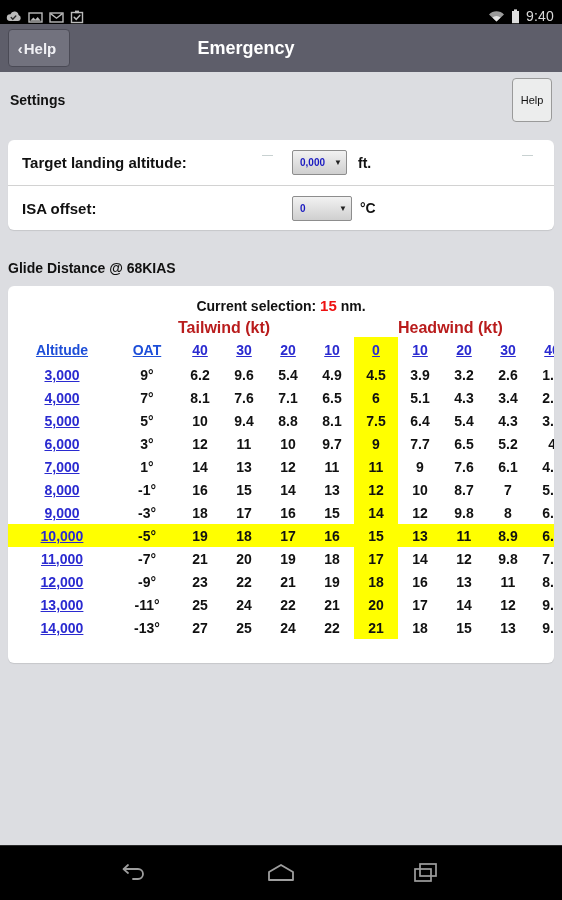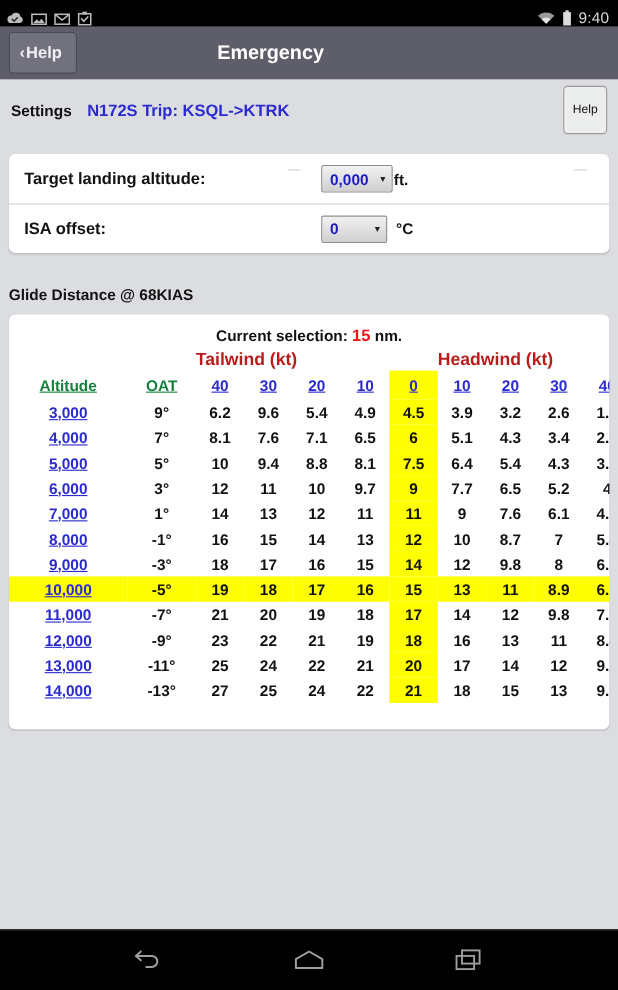--- a/index.html
+++ b/index.html
@@ -73,21 +73,21 @@
   .faint-dash {
     position: absolute; color: #b9c4c4; font-size: 11px; top: 8px;
   }
   .dd {
     position: absolute; left: 284px;
     background: linear-gradient(#f2f2f2, #cfcfcf);
     border: 1px solid #8d8d8d; border-radius: 2px;
     height: 25px; display: flex; align-items: center;
     padding: 0 4px 0 7px; cursor: pointer;
   }
-  .dd-val { font-size: 14px; font-weight: bold; color: #1a1ac0; }
+  .dd-val { font-size: 10px; font-weight: bold; color: #1a1ac0; }
   .dd-arrow { font-size: 8px; color: #222; margin-left: 9px; }
   .unit { position: absolute; font-size: 14px; font-weight: bold; color: #111; }
 
   .section-title {
     font-size: 14px; font-weight: bold; color: #111;
     padding: 18px 0 10px 8px;
   }
 
   
   .table-card {
@@ -108,21 +108,21 @@
 
   tr.windrow td { height: 22px; text-align: left; font-size: 16px; font-weight: bold; color: #b91c1c; vertical-align: bottom; }
   .wind-tail { text-align: center; }
   .wind-head { text-align: center; }
 
   tr.hdr td {
     height: 26px; text-align: center; vertical-align: middle;
     font-size: 14px; font-weight: bold; color: #2a2ad0;
   }
   tr.hdr td span.u { text-decoration: underline; cursor: pointer; }
-  tr.hdr td.dark span.u { color: #15803d; }
+  tr.hdr td.dark span.u { color: #1d4ed8; }
 
   tr.drow td { height: 23px; text-align: center; vertical-align: middle; font-size: 14px; color: #111; }
   tr.drow td.alt { color: #2a2ad0; font-weight: bold; }
   tr.drow td.alt span { text-decoration: underline; cursor: pointer; }
   tr.drow td.oat { font-weight: bold; }
   tr.drow td.v { font-weight: bold; }
 
   td.hl { background: #ffff00; }
   tr.rowhl td { background: #ffff00 !important; font-weight: bold; }
 
@@ -177,21 +177,20 @@
       <span class="home-chev">‹</span>
       <span>Help</span>
     </div>
     <div class="title-text">Emergency</div>
   </div>
 
   <div class="content">
 
     <div class="settings-bar">
       <span class="settings-label">Settings</span>
-      <span class="trip-link">N172S Trip: KSQL-&gt;KTRK</span>
       <div class="help-btn">Help</div>
     </div>
 
     <div class="card">
 
       <div class="srow">
         <span class="srow-label">Target landing altitude:</span>
         <span class="faint-dash" style="left:254px;">—</span>
         <span class="faint-dash" style="left:514px;">—</span>
         <div class="dd">

